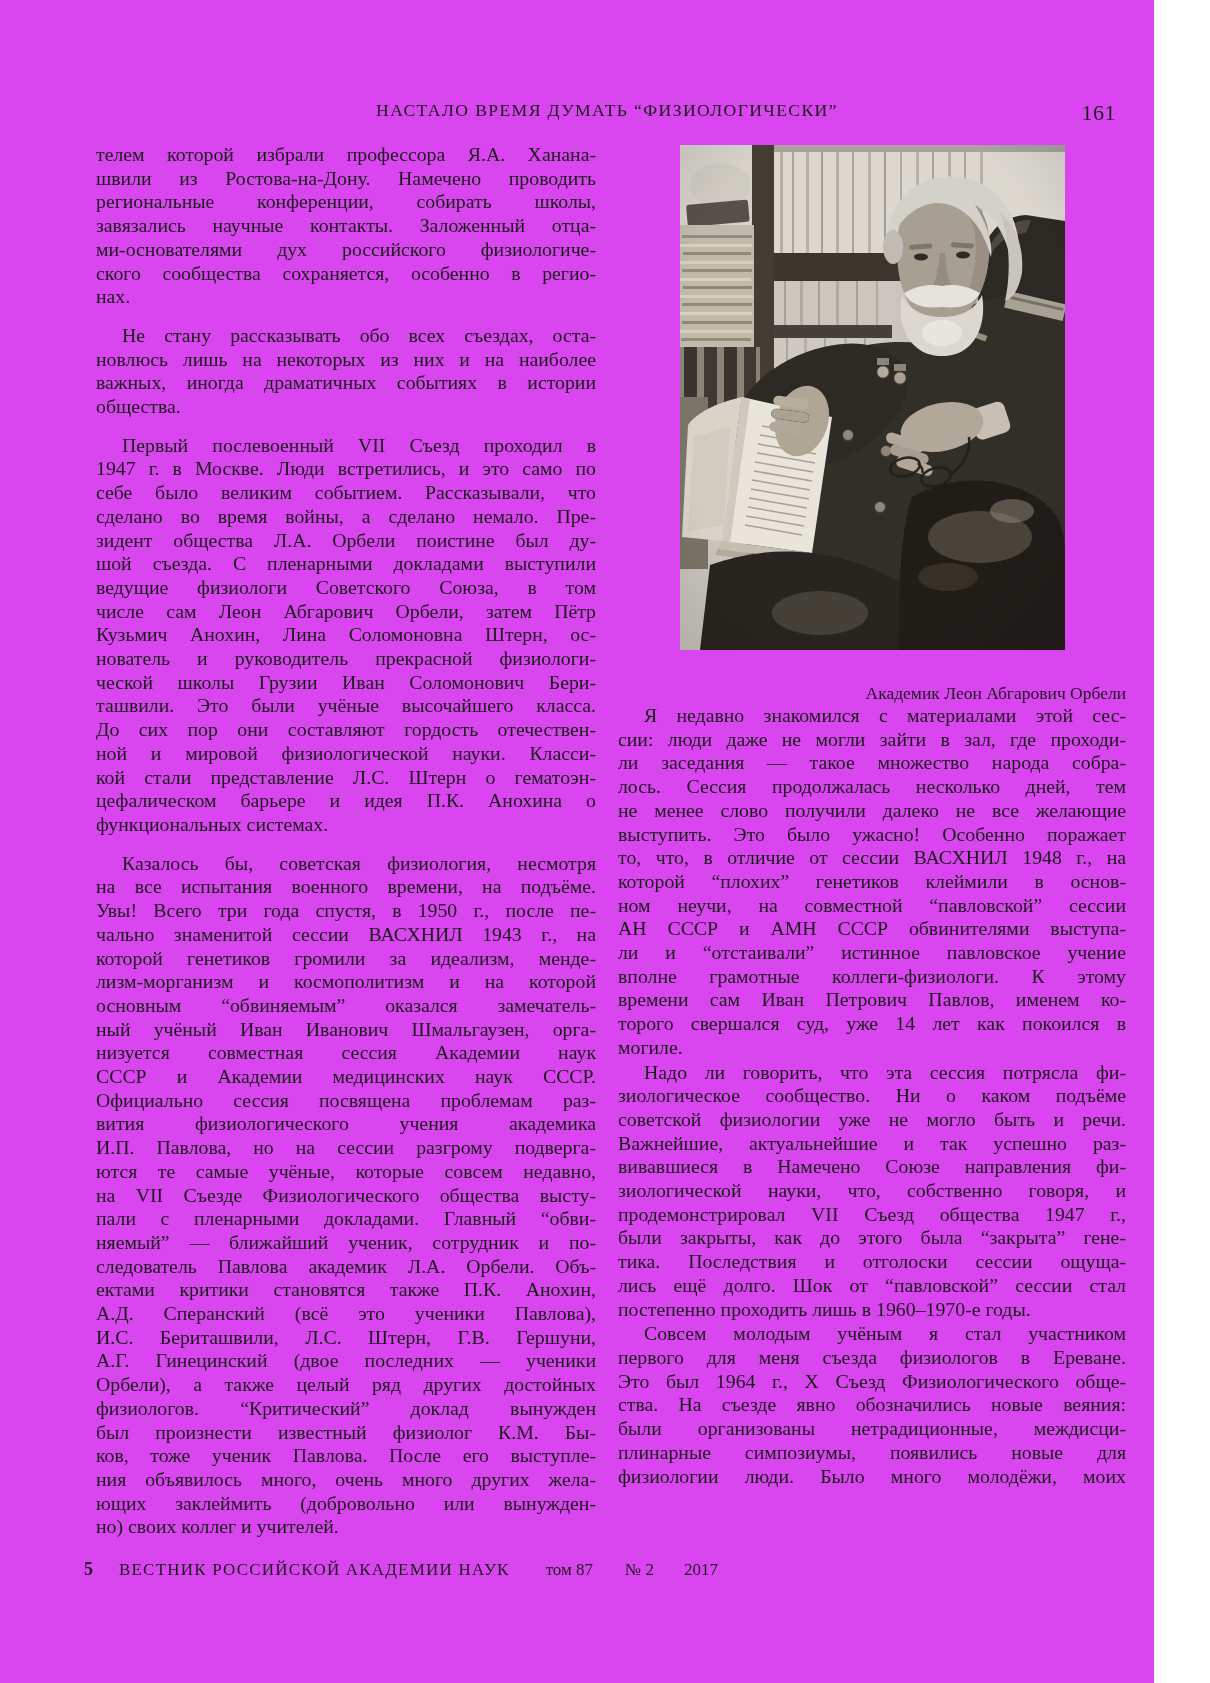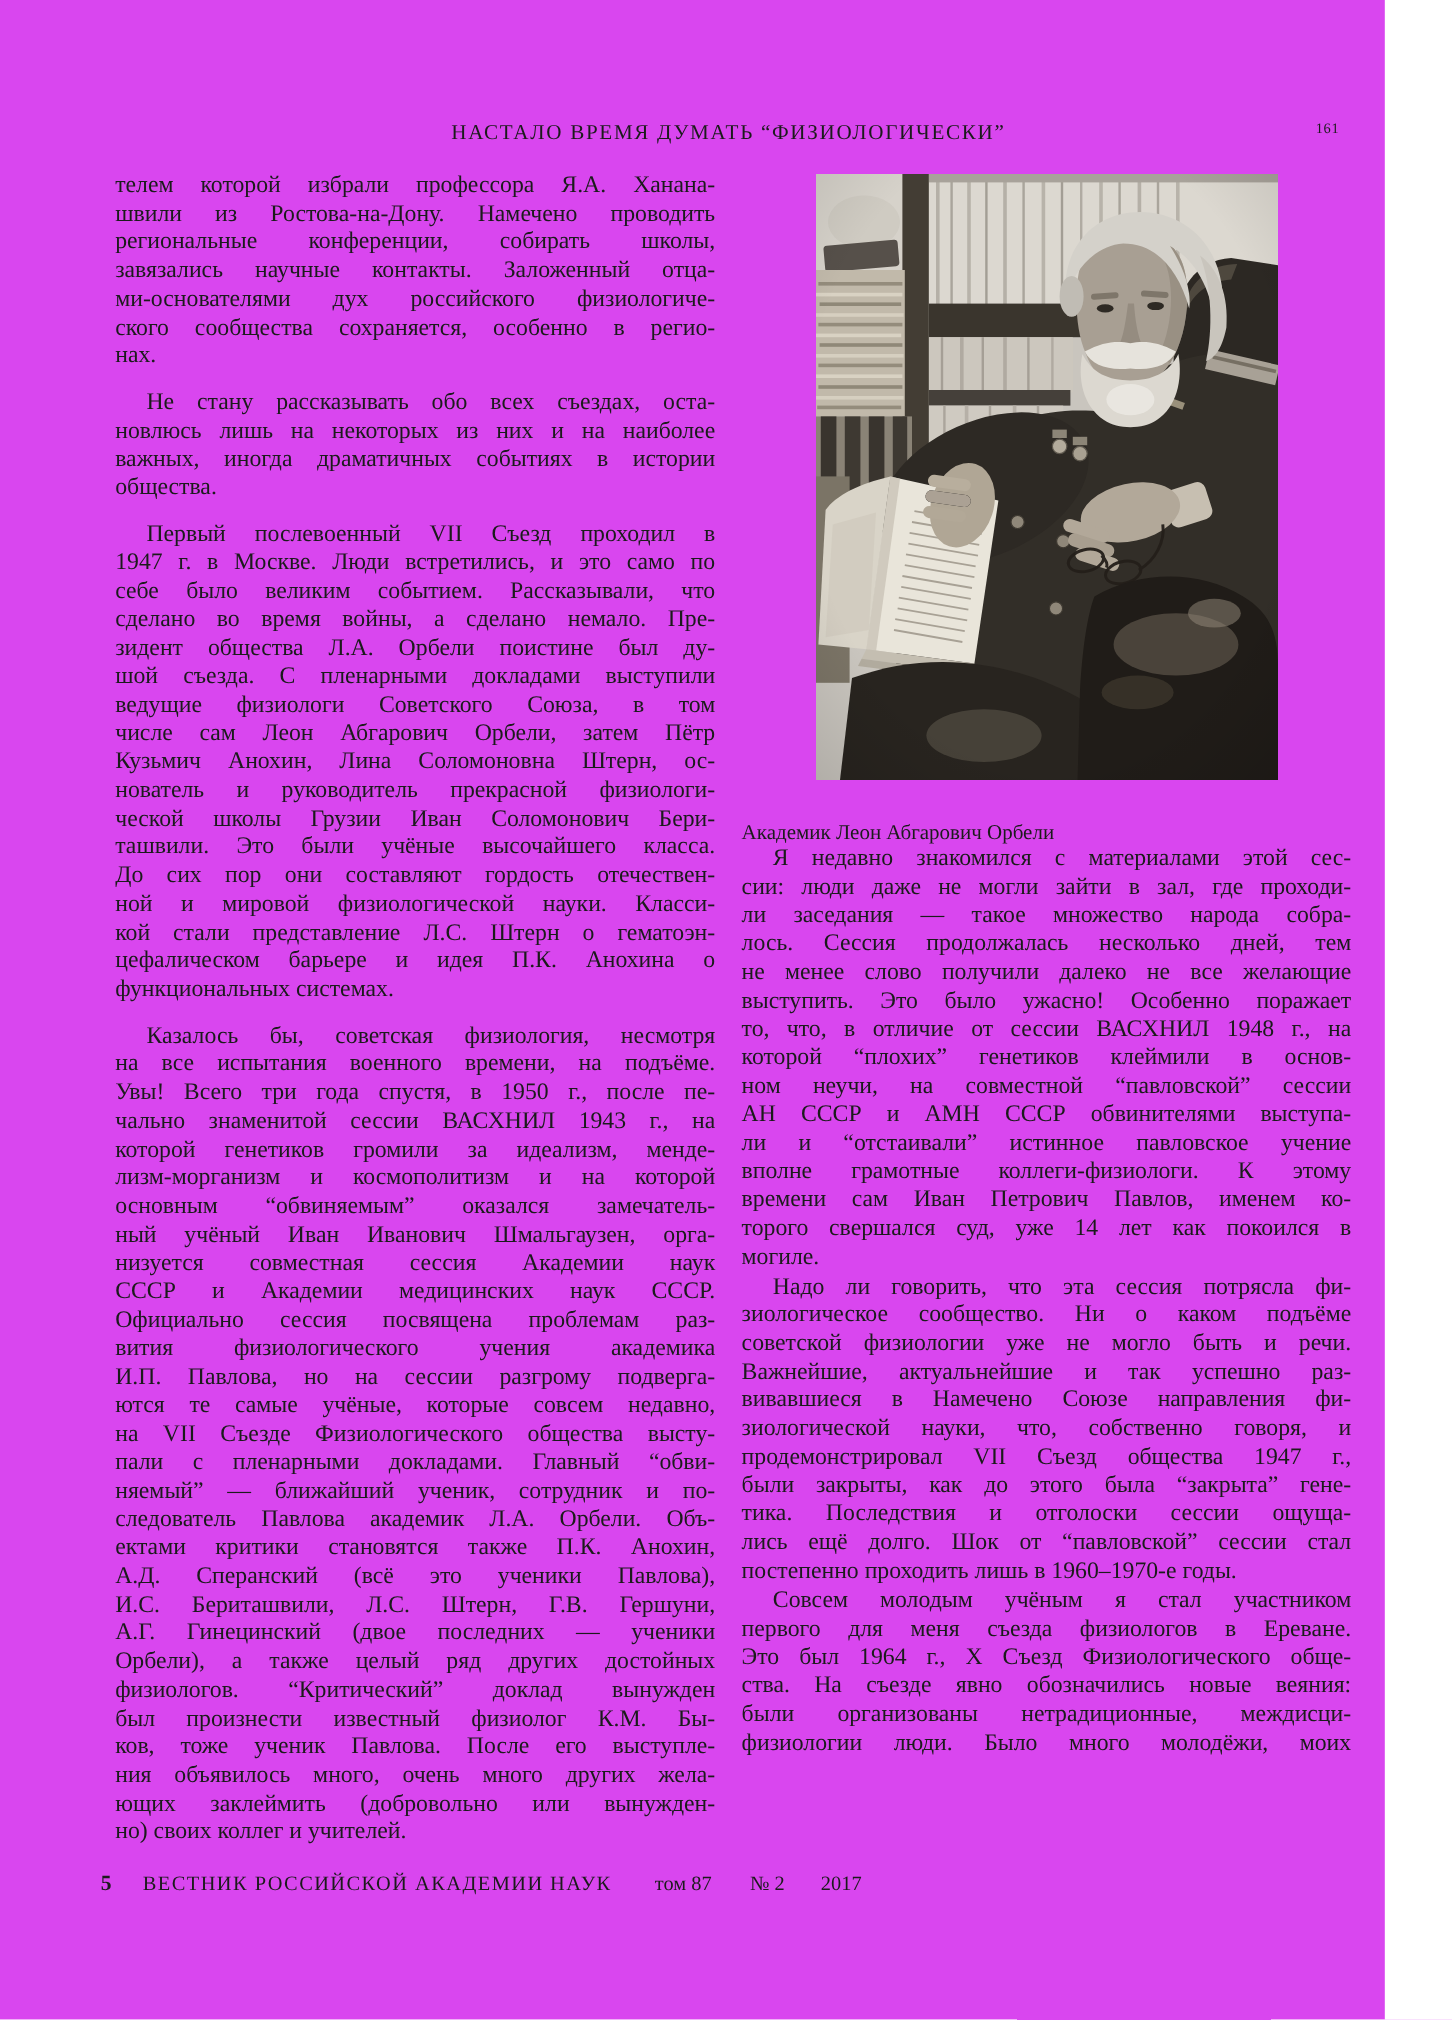--- a/index.html
+++ b/index.html
@@ -2,36 +2,36 @@
 <html><head>
 <meta charset="utf-8">
 <style>
   html,body{margin:0;padding:0;background:#ffffff;}
   .page{
     position:relative;width:1154px;height:1683px;background:#d946ef;
     font-family:"Liberation Serif","DejaVu Serif",serif;color:#1b1b1b;overflow:hidden;
   }
   .header{position:absolute;left:84px;top:100px;width:1046px;height:24px;}
   .header-title{text-align:center;font-size:17.6px;letter-spacing:1.4px;white-space:nowrap;}
-  .header-page{position:absolute;right:14px;top:0;font-size:12px;letter-spacing:.5px;}
+  .header-page{position:absolute;right:14px;top:0;font-size:22px;letter-spacing:.5px;}
   .col{position:absolute;top:143px;}
   .col-left{left:96px;width:500px;}
   .col-right{left:618px;width:508px;}
   .col-left .para + .para{margin-top:15px;}
   .col-right .rc-text .para + .para{margin-top:1px;}
   .tline{
     font-size:19.8px;line-height:23.7px;
     text-align:justify;text-align-last:justify;text-justify:inter-word;
   }
   .para.indent .tline:first-child{text-indent:26px;}
   .tline.lastline{text-align-last:left;}
   .figure{width:508px;}
   .photo-wrap{width:385px;height:505px;margin:2px auto 0 auto;}
   .photo-wrap svg{display:block;}
-  .fig-caption{margin-top:32px;text-align:left;font-size:17.5px;line-height:22px;}
+  .fig-caption{margin-top:32px;text-align:right;font-size:17.5px;line-height:22px;}
   .rc-text{}
   .footer{position:absolute;left:84px;top:1559px;width:1046px;font-size:17px;line-height:20px;white-space:nowrap;}
   .footer .sig{font-weight:bold;font-size:18px;margin-right:26px;}
   .footer .journal{letter-spacing:1.2px;margin-right:36px;}
   .footer .vol{margin-right:32px;}
   .footer .iss{margin-right:30px;}
 </style>
 </head>
 <body>
 
@@ -306,20 +306,21 @@
           <div class="tline">тика. Последствия и отголоски сессии ощуща-</div>
           <div class="tline">лись ещё долго. Шок от “павловской” сессии стал</div>
           <div class="tline lastline">постепенно проходить лишь в 1960–1970-е годы.</div>
         </div>
         <div class="para indent">
           <div class="tline">Совсем молодым учёным я стал участником</div>
           <div class="tline">первого для меня съезда физиологов в Ереване.</div>
           <div class="tline">Это был 1964 г., X Съезд Физиологического обще-</div>
           <div class="tline">ства. На съезде явно обозначились новые веяния:</div>
           <div class="tline">были организованы нетрадиционные, междисци-</div>
+          <div class="tline">плинарные симпозиумы, появились новые для</div>
           <div class="tline">физиологии люди. Было много молодёжи, моих</div>
         </div>
       </div>
   </div>
 
   <div class="footer">
     <span class="sig">5</span><span class="journal">ВЕСТНИК РОССИЙСКОЙ АКАДЕМИИ НАУК</span><span class="vol">том 87</span><span class="iss">№ 2</span><span class="yr">2017</span>
   </div>
 
 </div>

